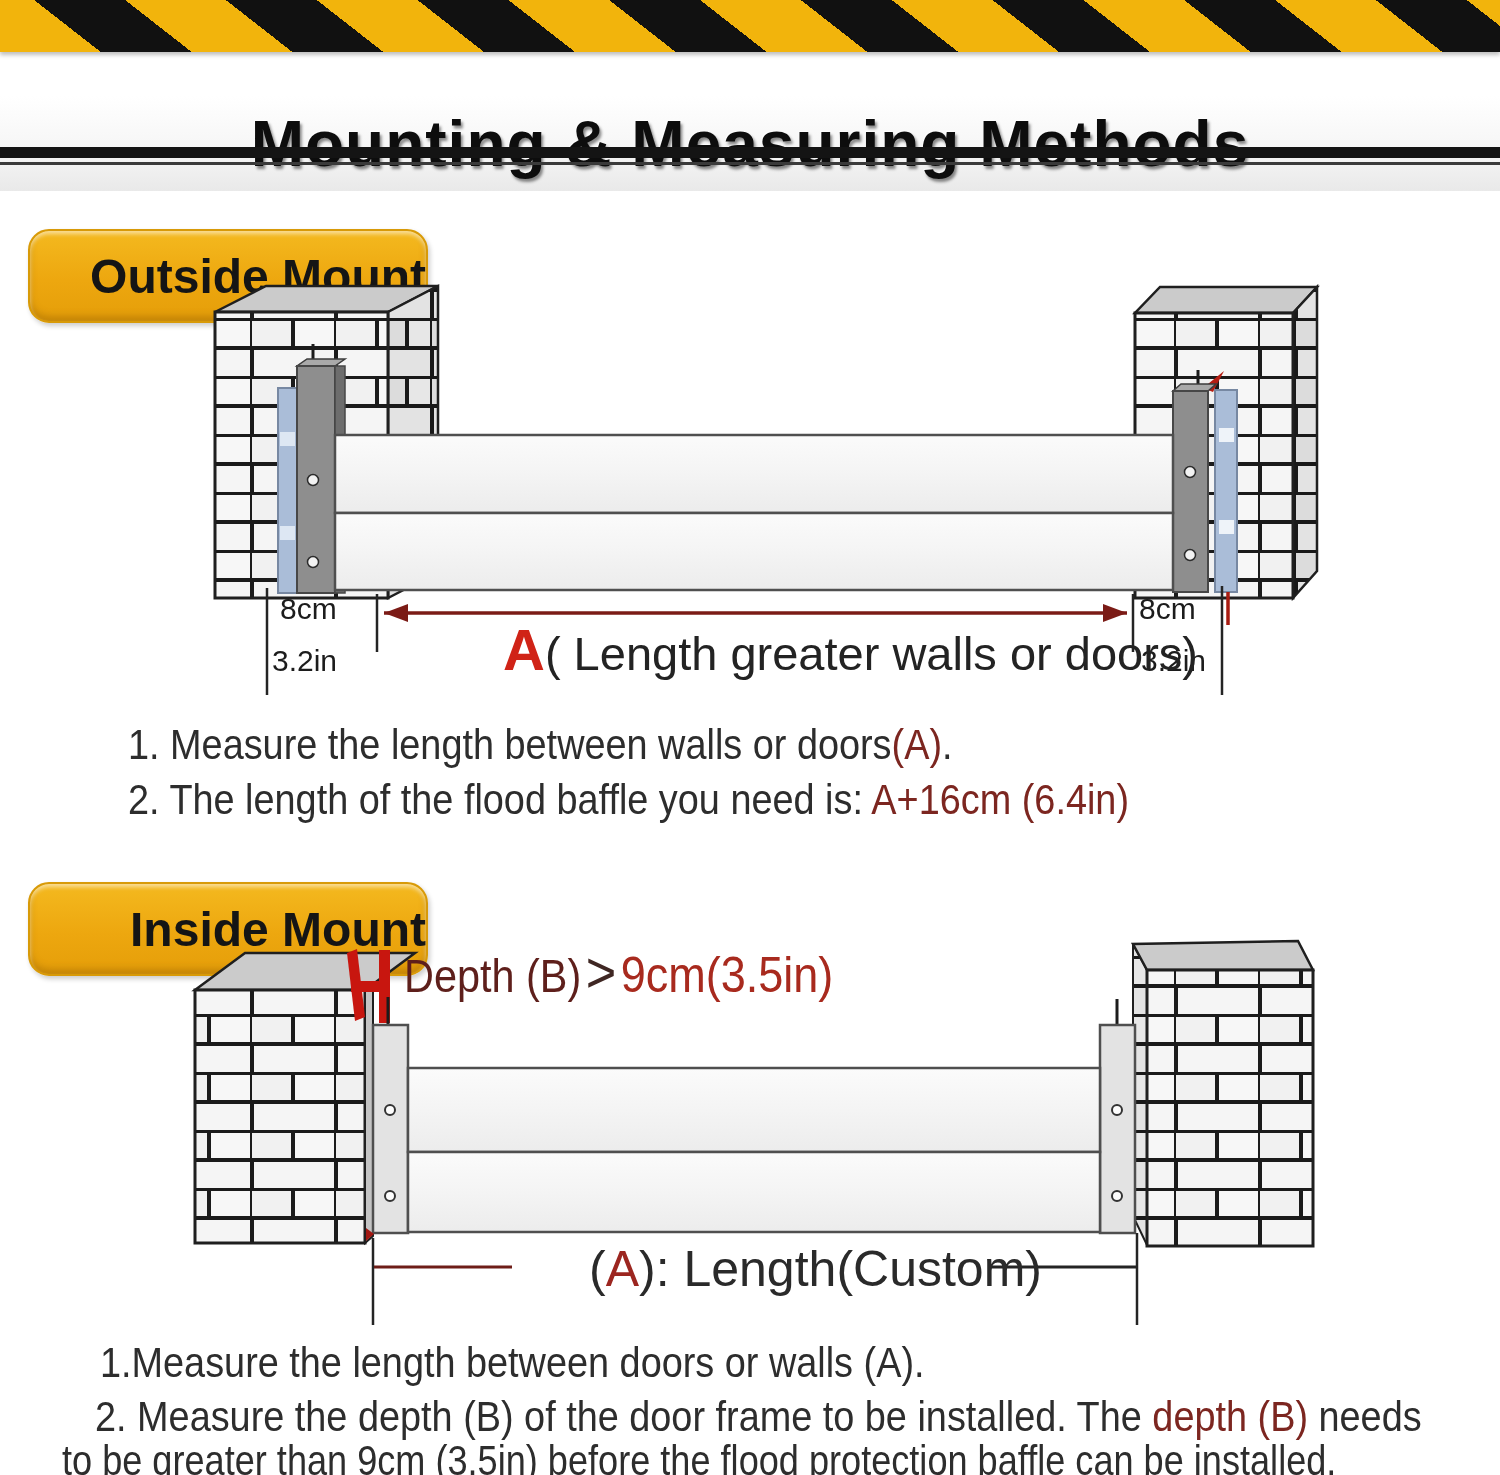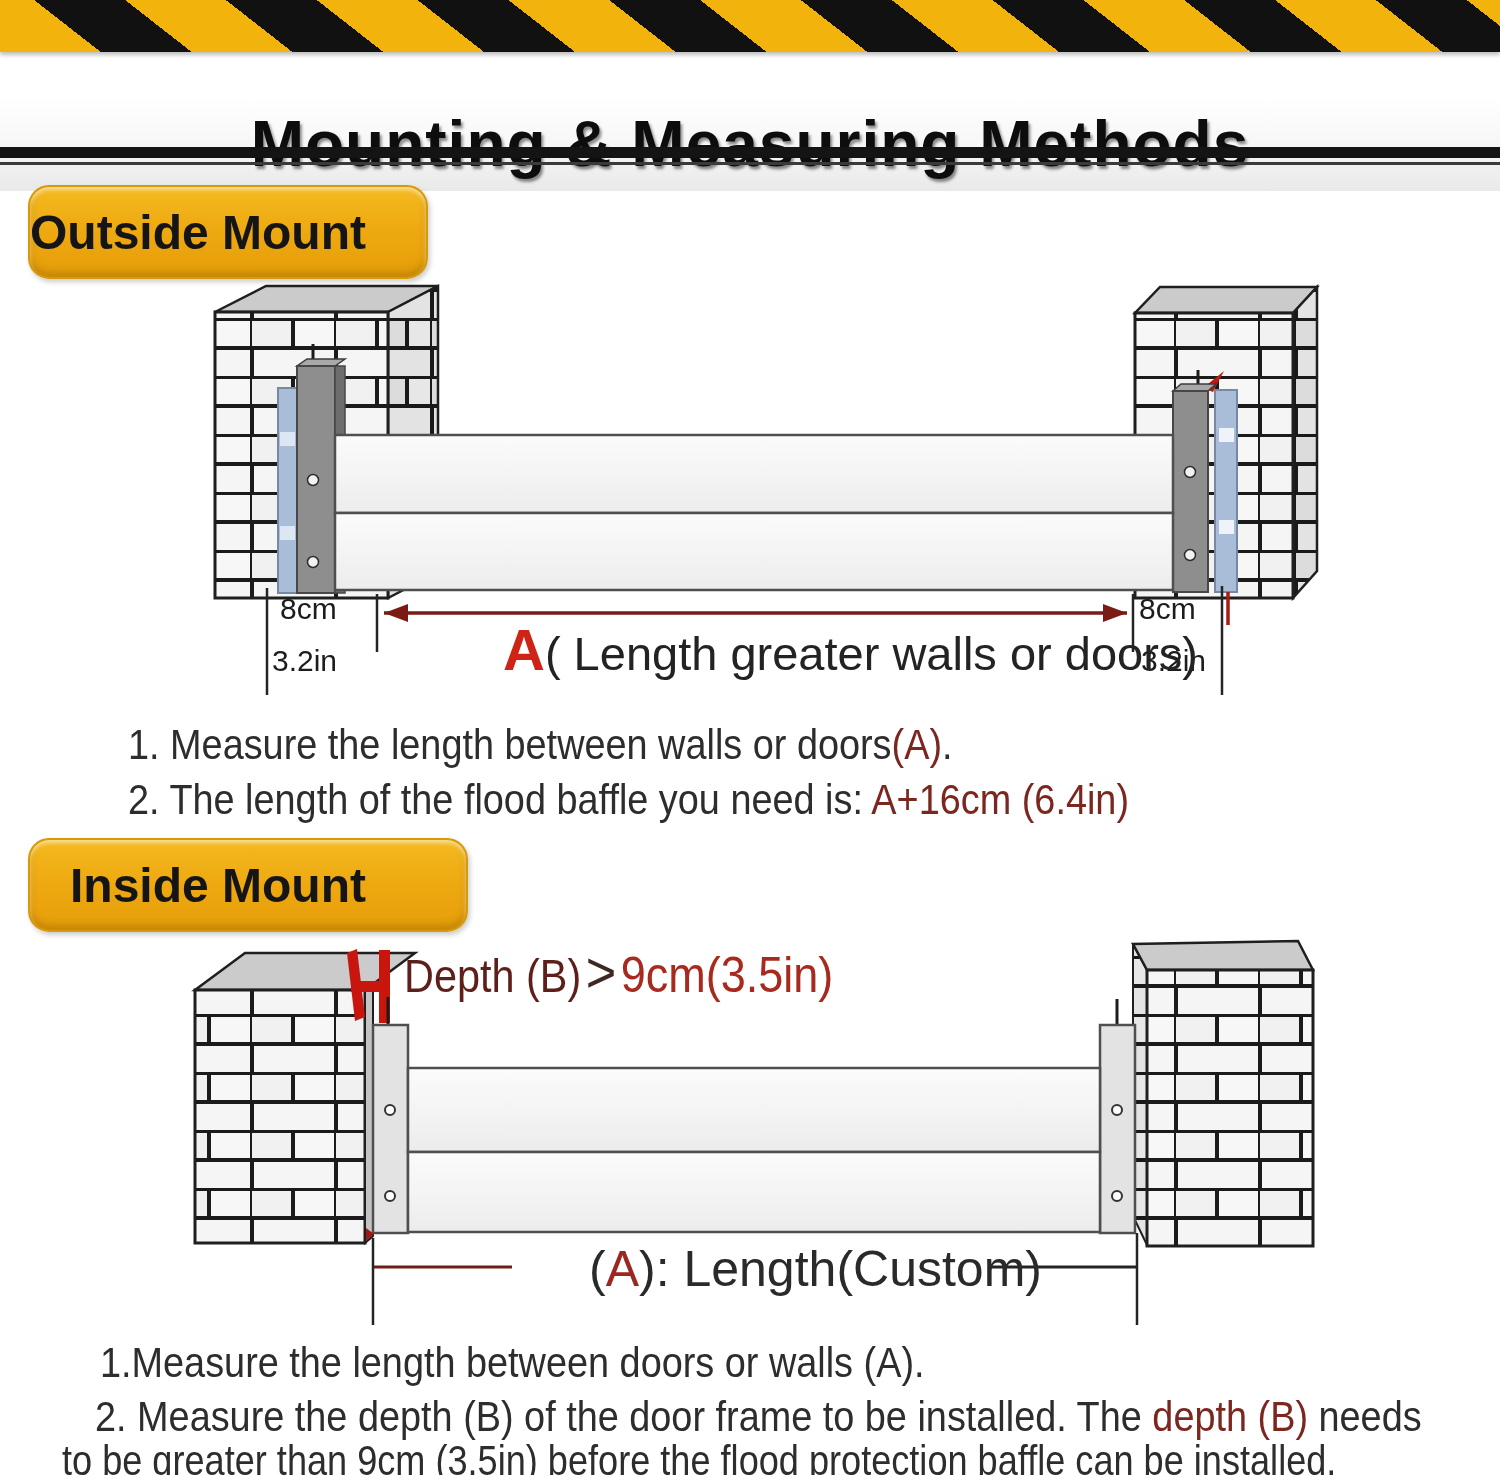--- a/index.html
+++ b/index.html
@@ -16,24 +16,24 @@
   .title{font-size:64px;font-weight:800;letter-spacing:1px;color:#0d0d0d;
          text-shadow:2px 3px 3px rgba(0,0,0,.45), -1px -1px 0 rgba(255,255,255,.7);}
   .black-bar{position:absolute;top:147px;left:0;width:1500px;height:11px;background:#141414;}
   .sub-line{position:absolute;top:162px;left:0;width:1500px;height:3px;background:#3a3a3a;}
 
   
   .badge{position:absolute;left:28px;width:396px;height:90px;border-radius:21px;
          background:linear-gradient(180deg,#f4b91f 0%,#eda70f 55%,#e59e09 100%);
          border:2px solid #d89a08;
          box-shadow:inset 0 3px 4px rgba(255,255,255,.55), inset 0 -5px 7px rgba(135,85,0,.35), 2px 3px 5px rgba(0,0,0,.20);
-         display:flex;align-items:center;justify-content:flex-start;
-         font-size:48px;font-weight:700;color:#151515;}
+         display:flex;align-items:center;justify-content:flex-end;
+         font-size:48px;font-weight:700;color:#151515;margin-top:44px;}
   #badge-outside{top:185px;}
-  #badge-inside{top:838px;padding-left:40px;}
+  #badge-inside{top:838px;}
 
   
   svg{position:absolute;left:0;display:block;}
   #outside-svg{top:270px;}
   #inside-svg{top:930px;}
 
   
   .dim{position:absolute;font-size:30px;color:#1c1c1c;white-space:nowrap;}
   #out-span{position:absolute;left:503px;top:616px;display:flex;align-items:baseline;white-space:nowrap;}
   .span-letter{font-size:58px;font-weight:800;color:#d02317;}

